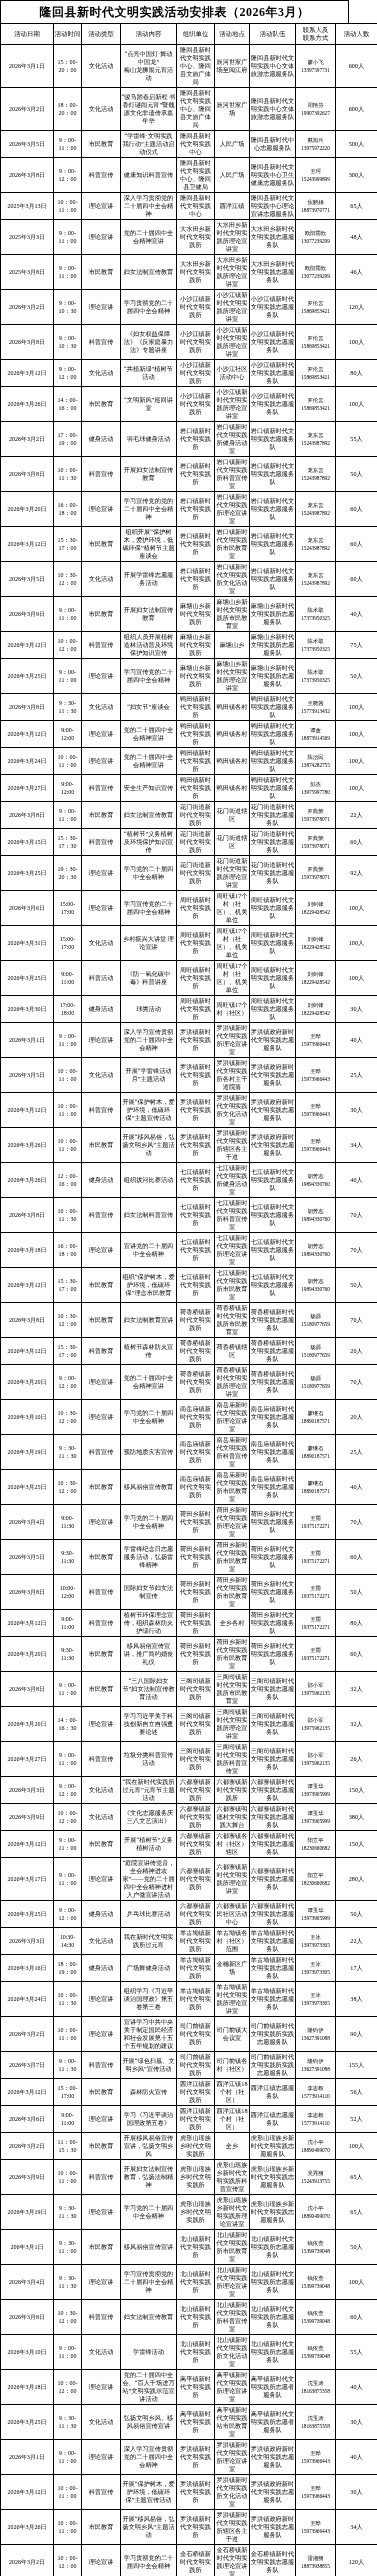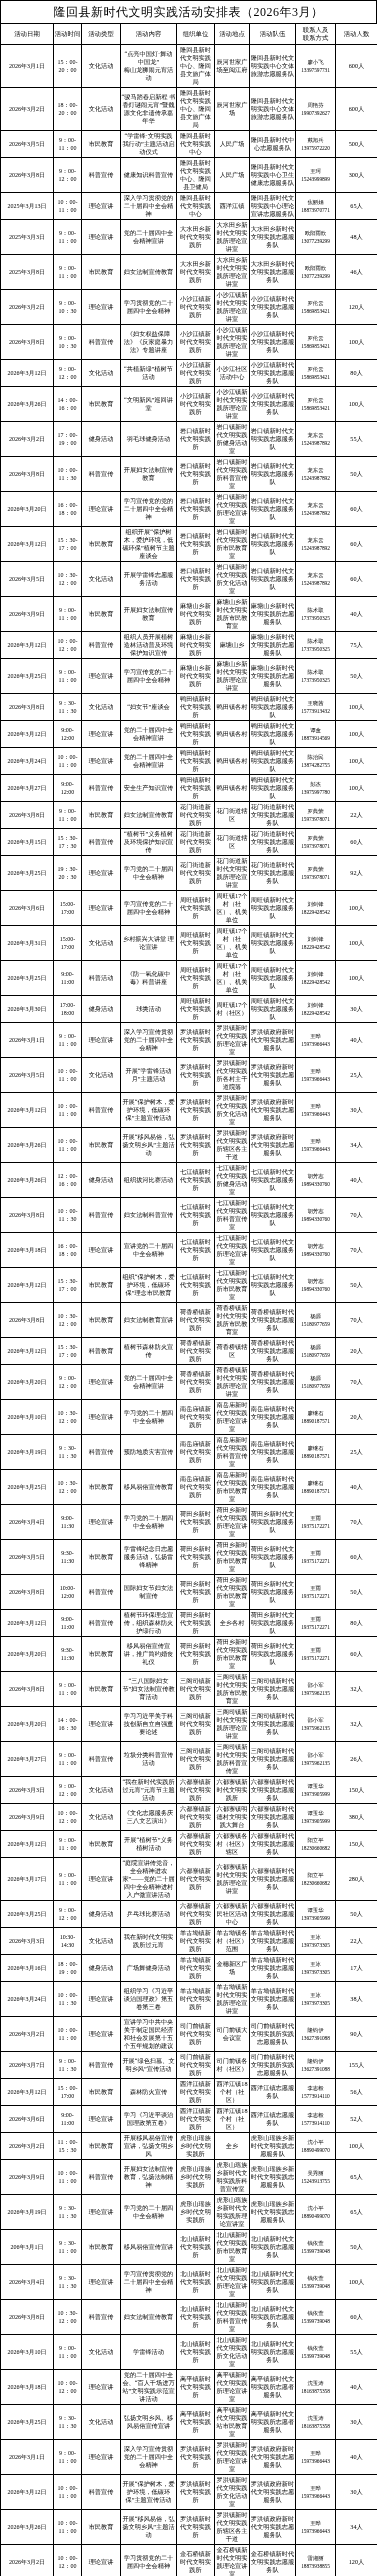--- a/index.html
+++ b/index.html
@@ -10,25 +10,25 @@
   body {
     width: 377px;
     font-family: "Liberation Serif", "DejaVu Serif", serif;
     color: #000000;
   }
   .sheet {
     width: 377px;
   }
   .doc-title {
     box-sizing: border-box;
-    width: 377px;
+    width: 349px;
     border: 1px solid #000;
     border-bottom: none;
     font-size: 12px;
-    font-weight: normal;
+    font-weight: bold;
     text-align: center;
     padding: 4.1px 1px 3.6px 1px;
     letter-spacing: 0.5px;
     line-height: 1.2;
   }
   table.activity-table {
     width: 377px;
     border-collapse: collapse;
     table-layout: fixed;
     border: 1px solid #000;

